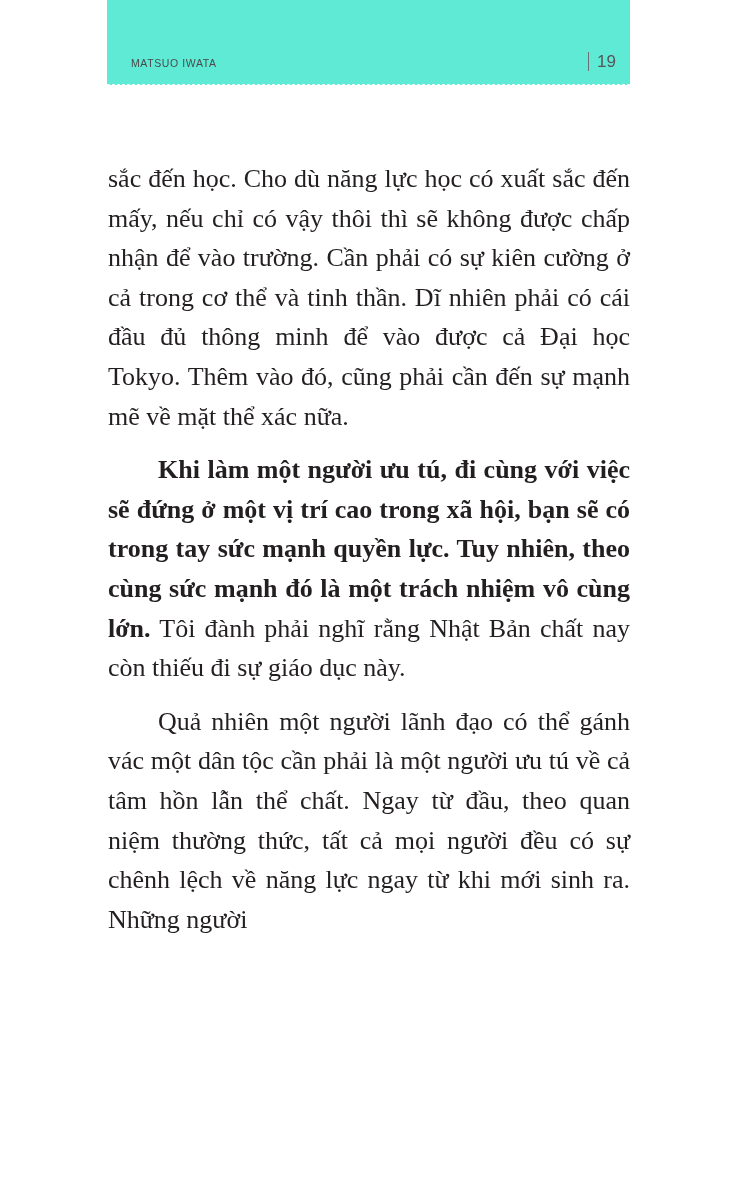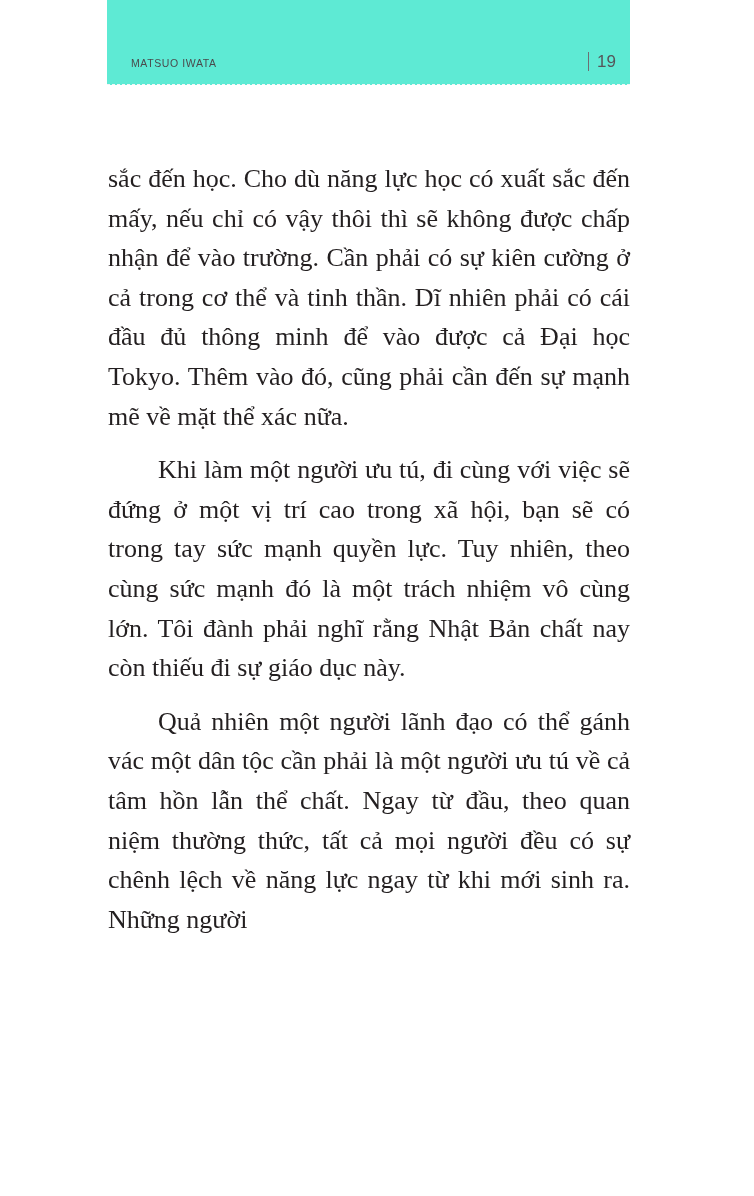--- a/index.html
+++ b/index.html
@@ -60,21 +60,21 @@
       margin: 0 0 14px 0;
       font-size: 26px;
       line-height: 39.6px;
       text-align: justify;
       text-align-last: left;
     }
     .para.indent {
       text-indent: 50px;
     }
     .para b {
-      font-weight: normal;
+      font-weight: bold;
     }
   </style>
 </head>
 <body>
 
 <div class="header-band">
   <span class="header-author">MATSUO IWATA</span>
   <span class="header-page">
     <span class="bar"></span>
     <span>19</span>

